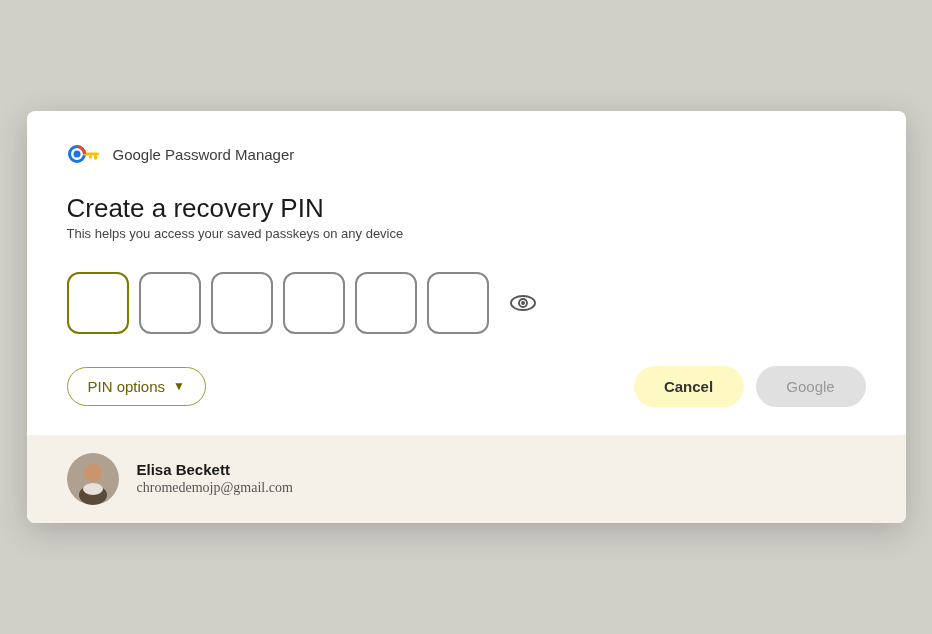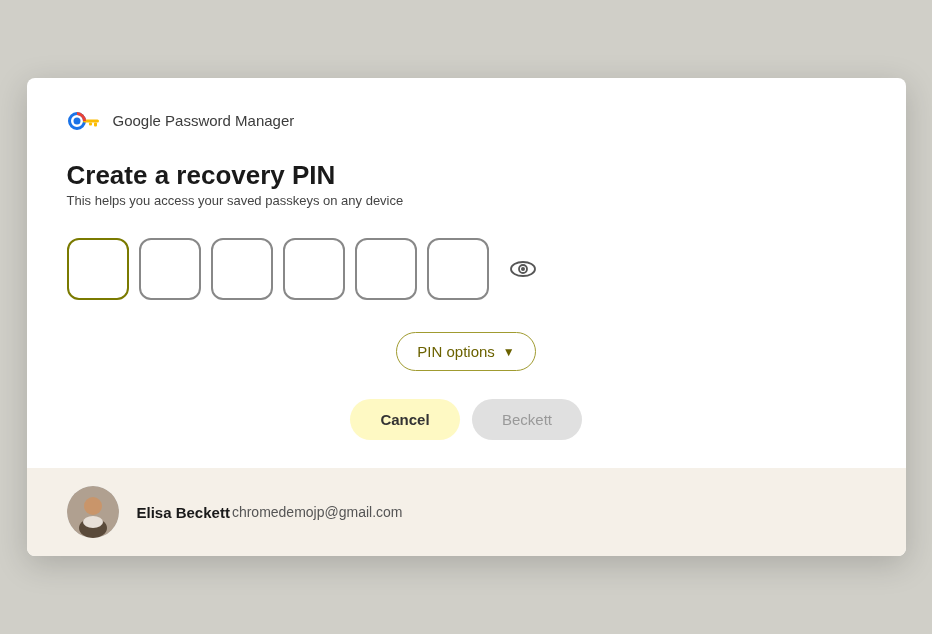--- a/index.html
+++ b/index.html
@@ -55,21 +55,21 @@
     }
 
     .header-title {
       font-size: 15px;
       color: #3c3c3c;
       font-weight: 400;
     }
 
     .dialog-heading {
       font-size: 26px;
-      font-weight: 700;
+      font-weight: 400;
       color: #1a1a1a;
       line-height: 1.2;
     }
 
     .dialog-description {
       font-size: 13px;
       color: #444;
       margin-bottom: 28px;
       line-height: 1.5;
     }
@@ -106,21 +106,20 @@
       align-items: center;
       justify-content: center;
       padding: 4px;
     }
 
     .actions-row {
       display: flex;
       align-items: center;
       justify-content: space-between;
       gap: 28px;
-      flex-direction: column;
     }
 
     .pin-options-btn {
       display: flex;
       align-items: center;
       gap: 8px;
       border: 1.8px solid #a09b30;
       border-radius: 50px;
       background: #fff;
       padding: 10px 20px;
@@ -185,33 +184,34 @@
       justify-content: center;
     }
 
     .avatar svg {
       width: 52px;
       height: 52px;
     }
 
     .user-info {
       display: flex;
-      flex-direction: row;
+      flex-direction: column;
       gap: 2px;
     }
 
     .user-name {
       font-size: 15px;
       font-weight: 700;
       color: #1a1a1a;
     }
 
     .user-email {
       font-size: 14px;
       color: #555;
+      font-family: Liberation Serif, serif;
     }
   </style>
 </head>
 <body>
 
 <div class="page-bg">
   <div class="dialog">
     <div class="dialog-main">
 
       <div class="header-row">
@@ -254,21 +254,21 @@
         </button>
       </div>
 
       <div class="actions-row">
         <button class="pin-options-btn">
           <span>PIN options</span>
           <span class="chevron">▼</span>
         </button>
         <div class="right-buttons">
           <button class="cancel-btn">Cancel</button>
-          <button class="confirm-btn" disabled="">Beckett</button>
+          <button class="confirm-btn" disabled="">Google</button>
         </div>
       </div>
 
     </div>
 
     <div class="footer">
       <div class="avatar">
 
         <svg width="52" height="52" viewBox="0 0 52 52" fill="none" xmlns="http://www.w3.org/2000/svg">
           <circle cx="26" cy="26" r="26" fill="#b0a090"></circle>

